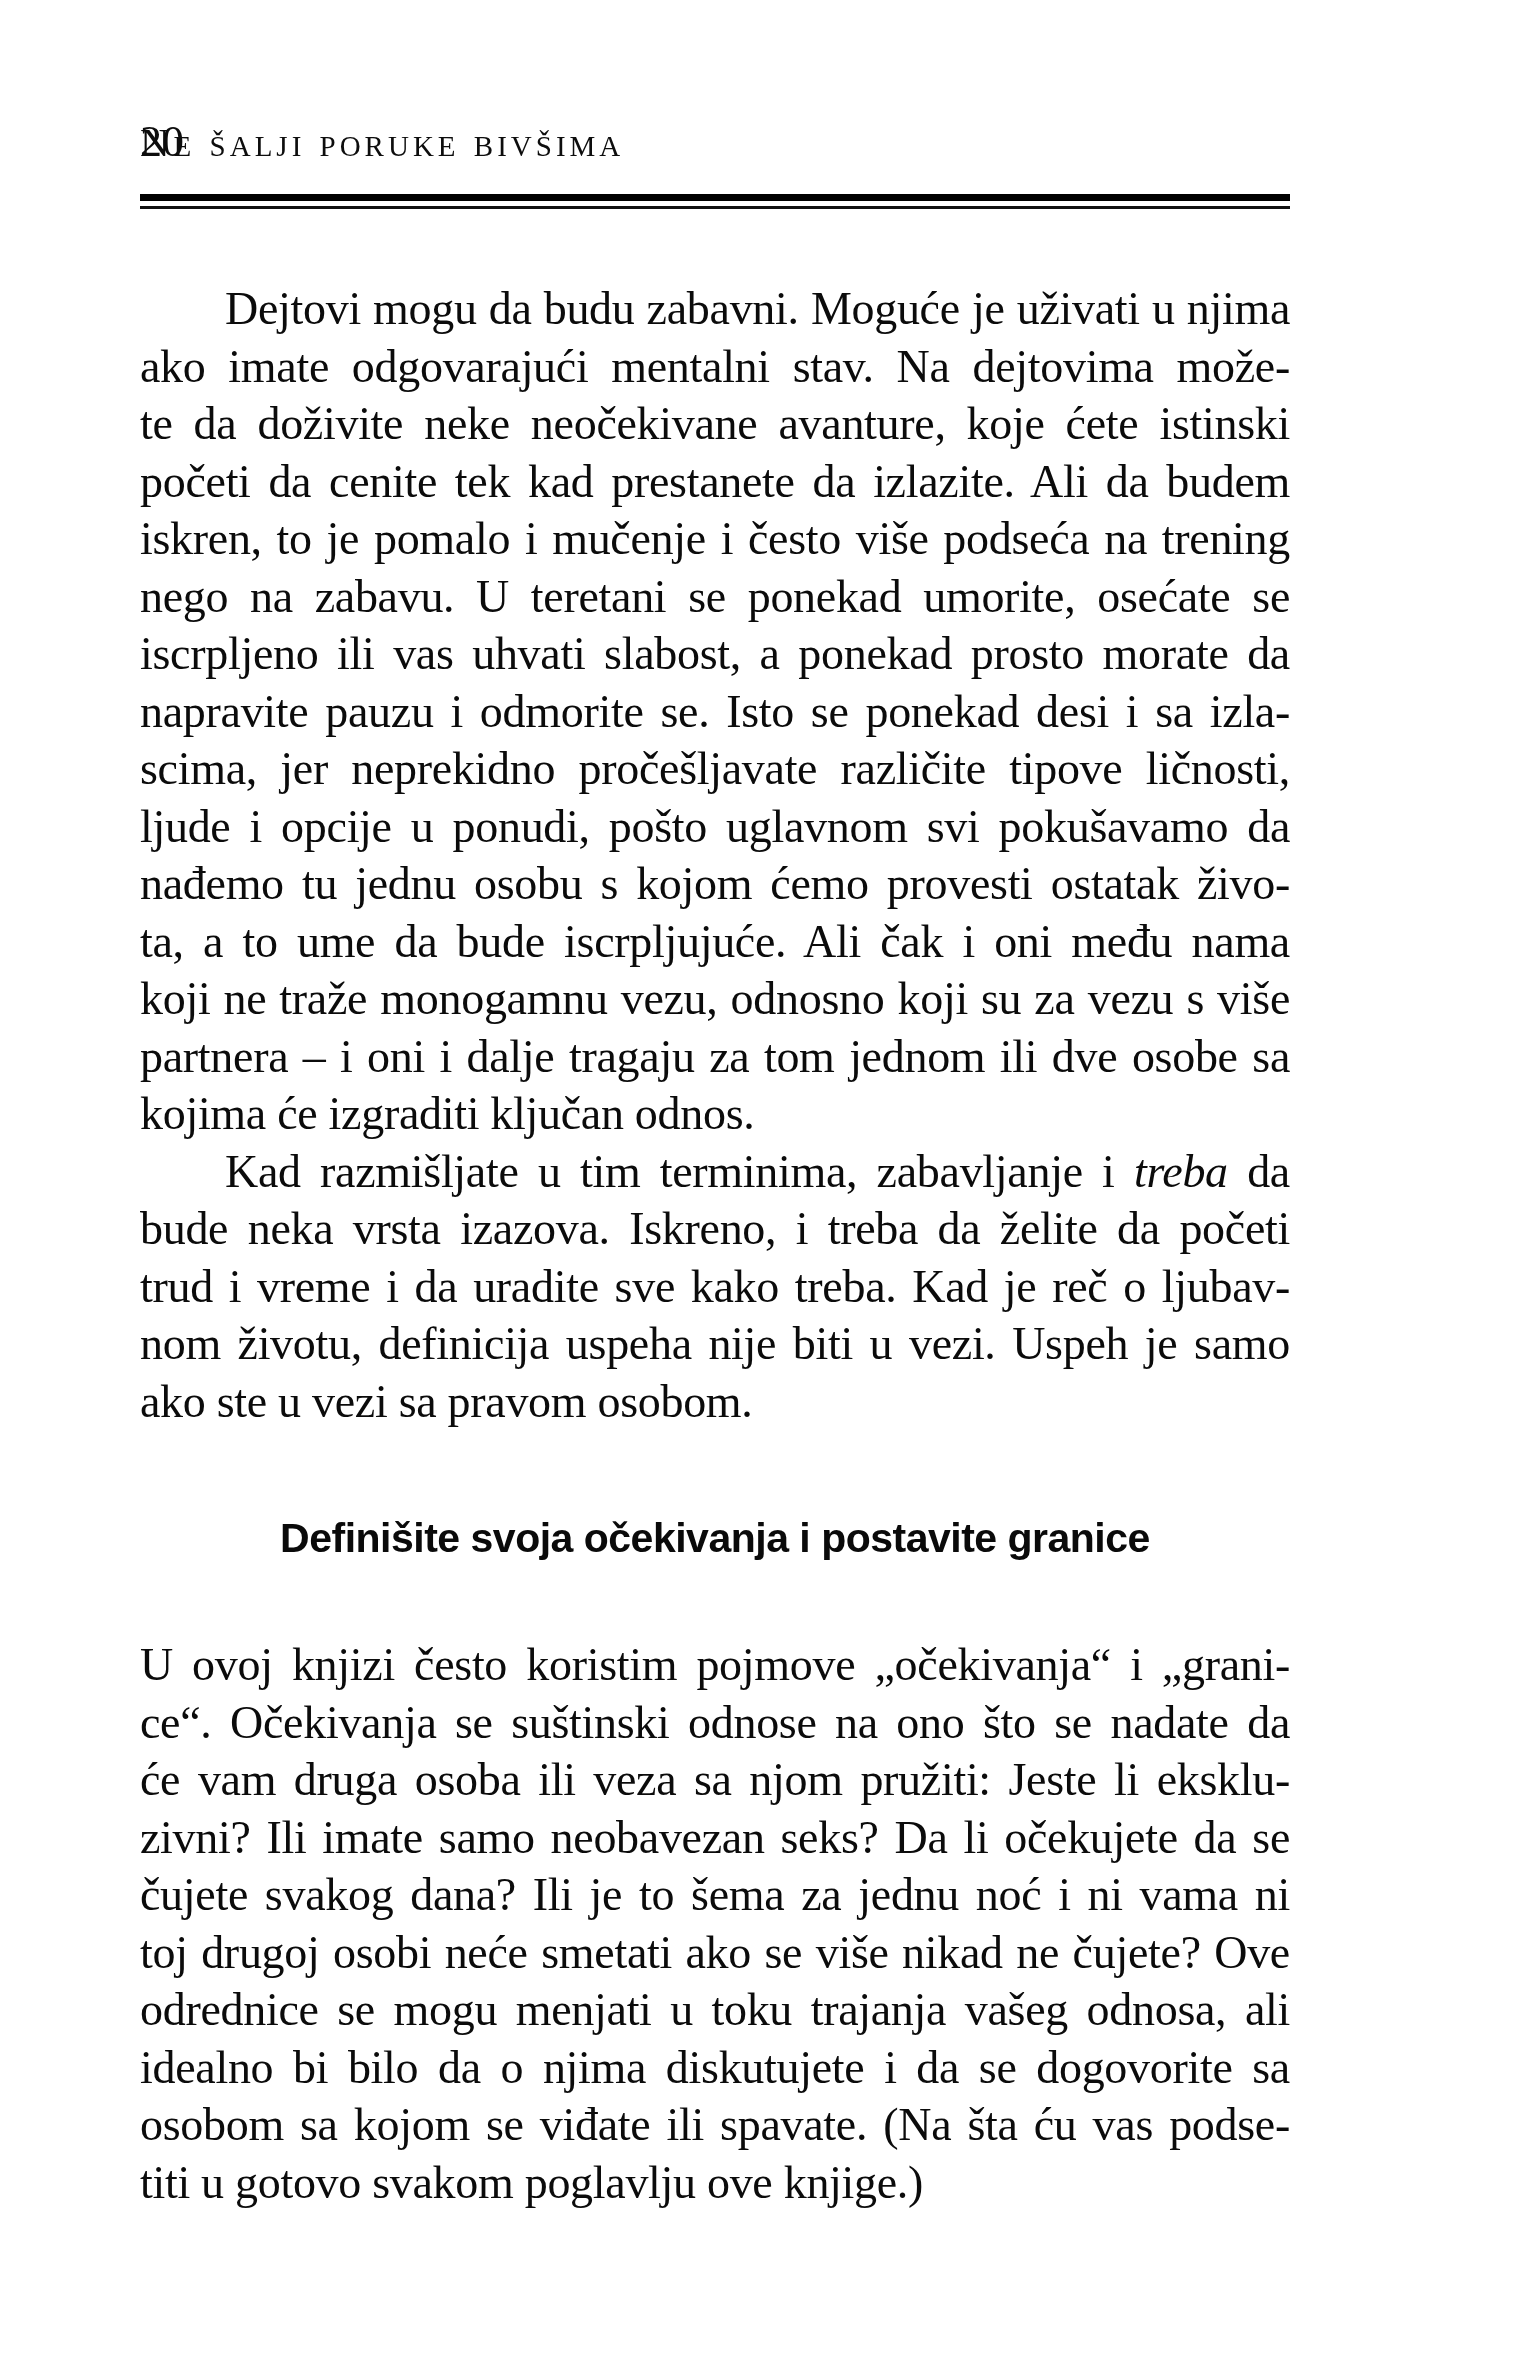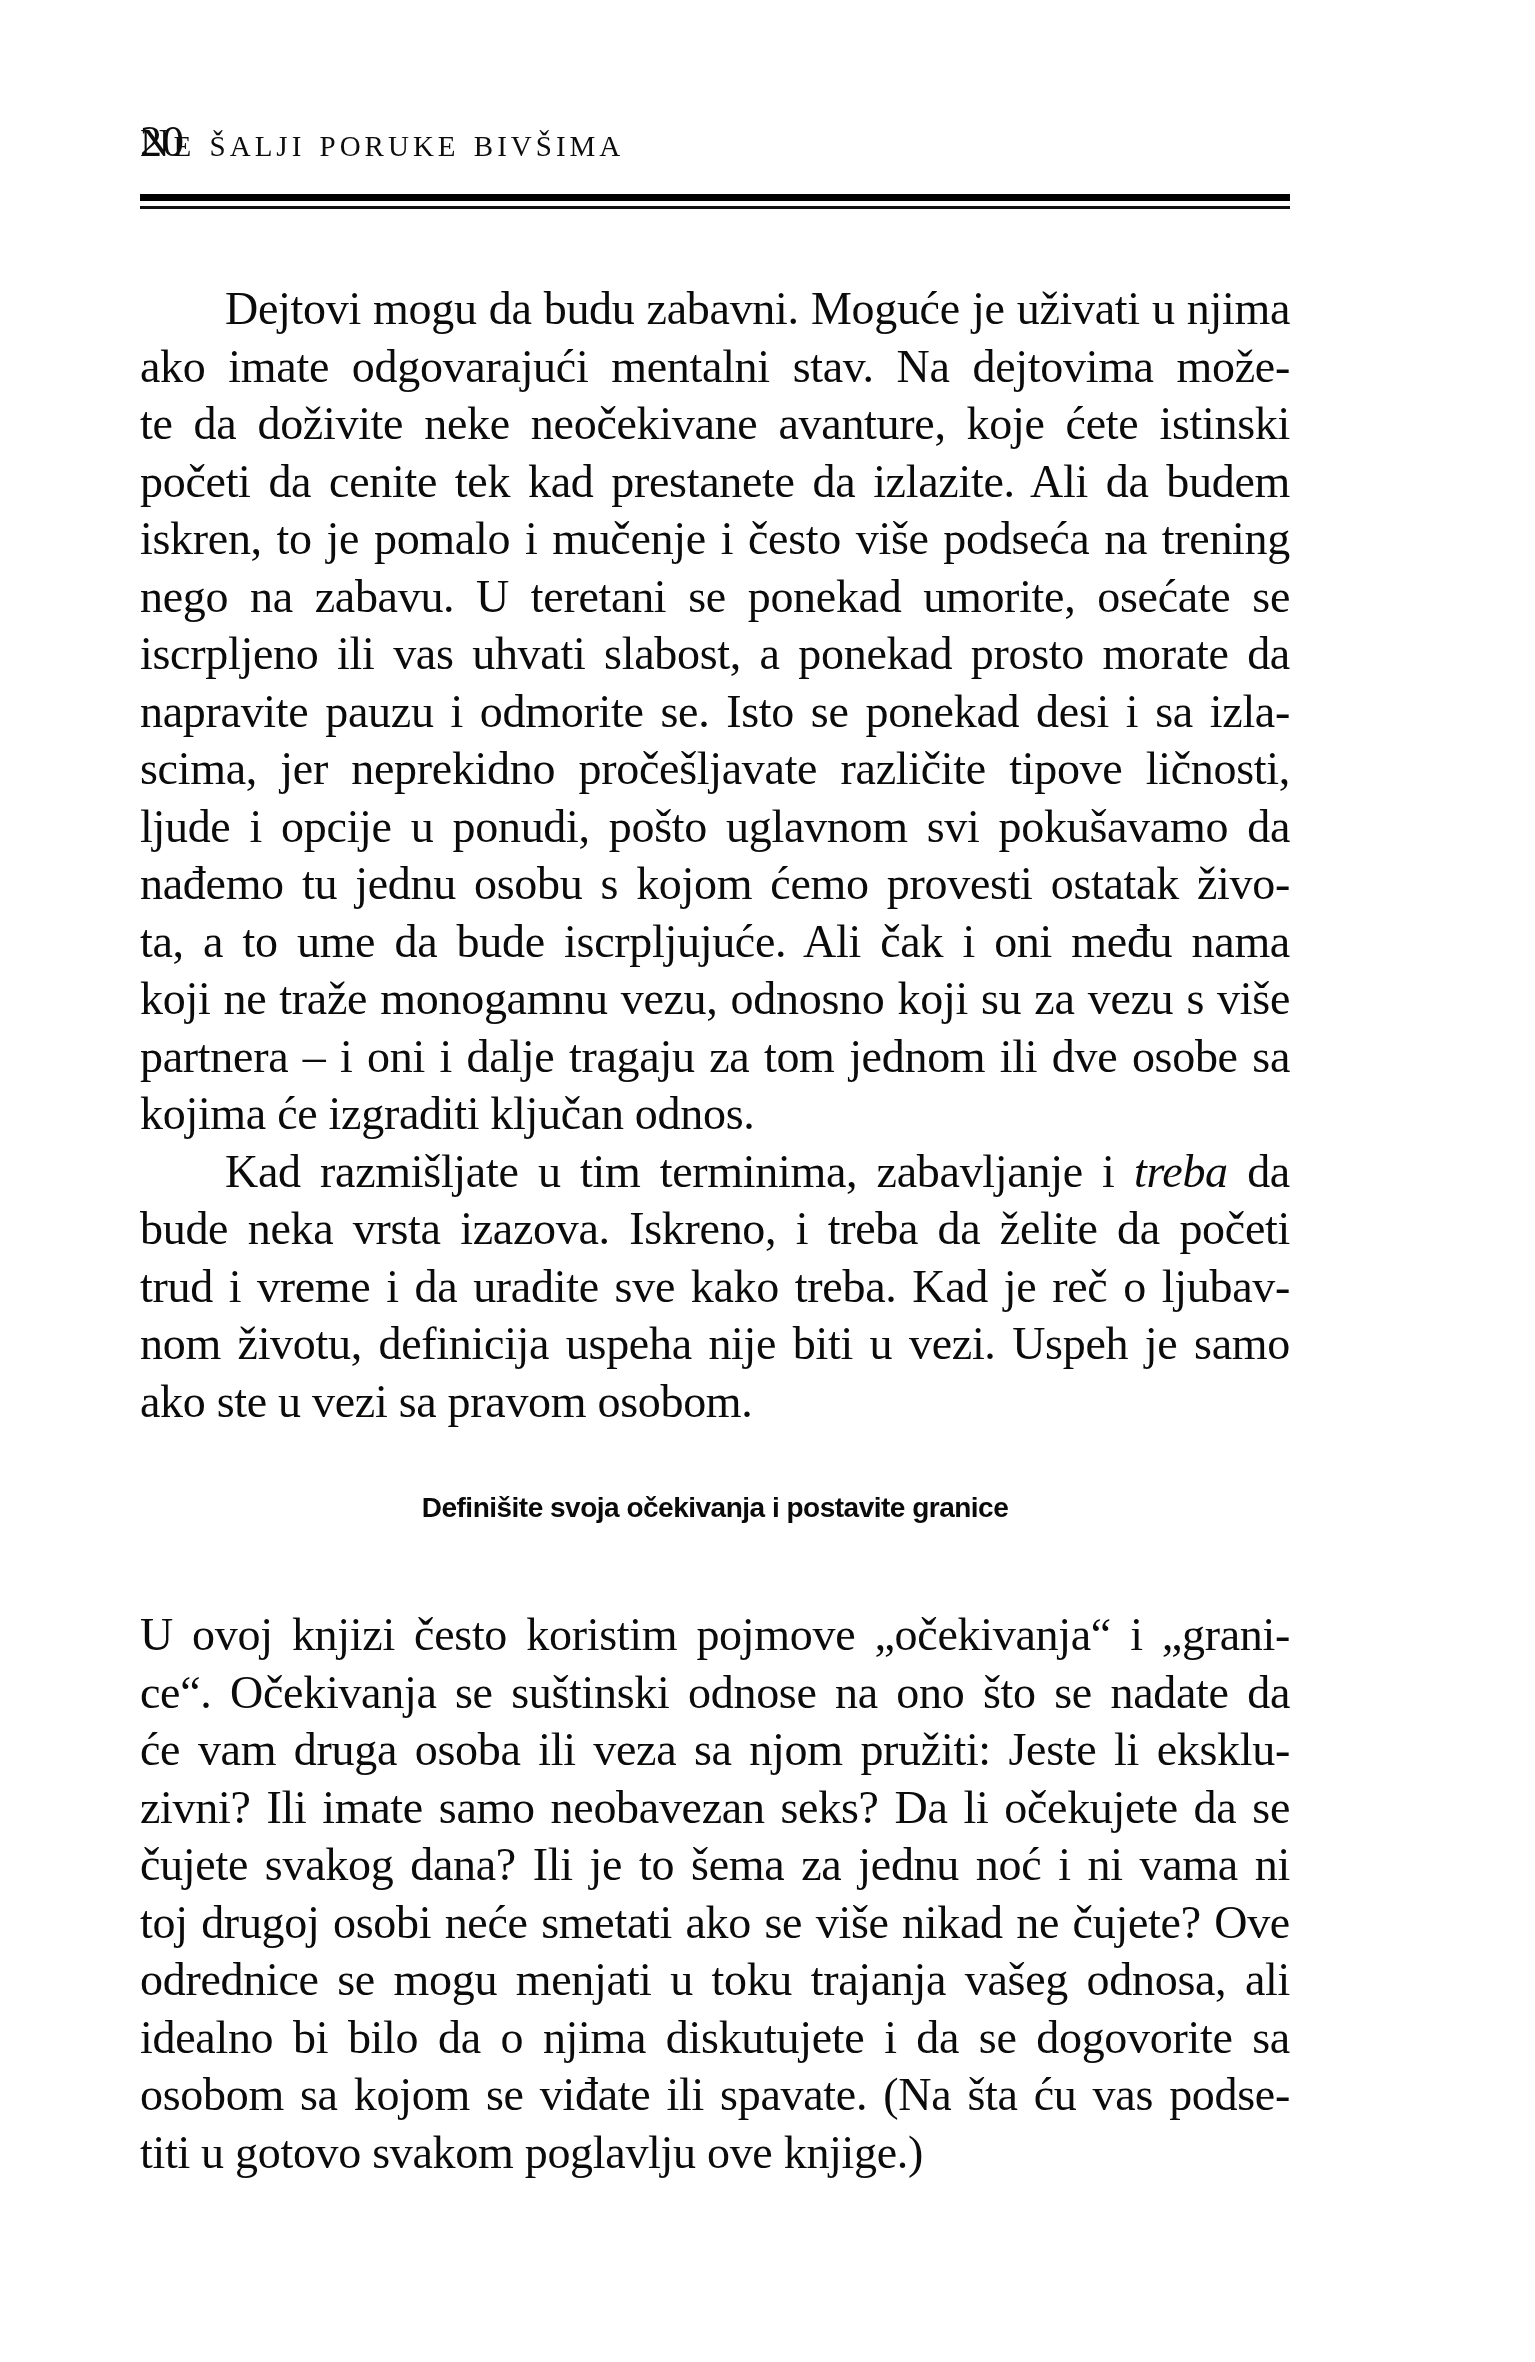--- a/index.html
+++ b/index.html
@@ -73,26 +73,26 @@
     text-align-last: left;
   }
   .line.indent {
     text-indent: 85px;
   }
   .italic {
     font-style: italic;
   }
   
   .section-heading {
-    margin-top: 52px;
+    margin-top: 82px;
     height: 52px;
     text-align: center;
     font-family: "Liberation Sans", sans-serif;
     font-weight: 700;
-    font-size: 28px;
+    font-size: 41px;
     line-height: 52px;
     letter-spacing: -0.5px;
     color: #0a0a0a;
   }
   .after-heading {
     margin-top: 72px;
   }
   .para { margin: 0; }
 </style>
 </head>

